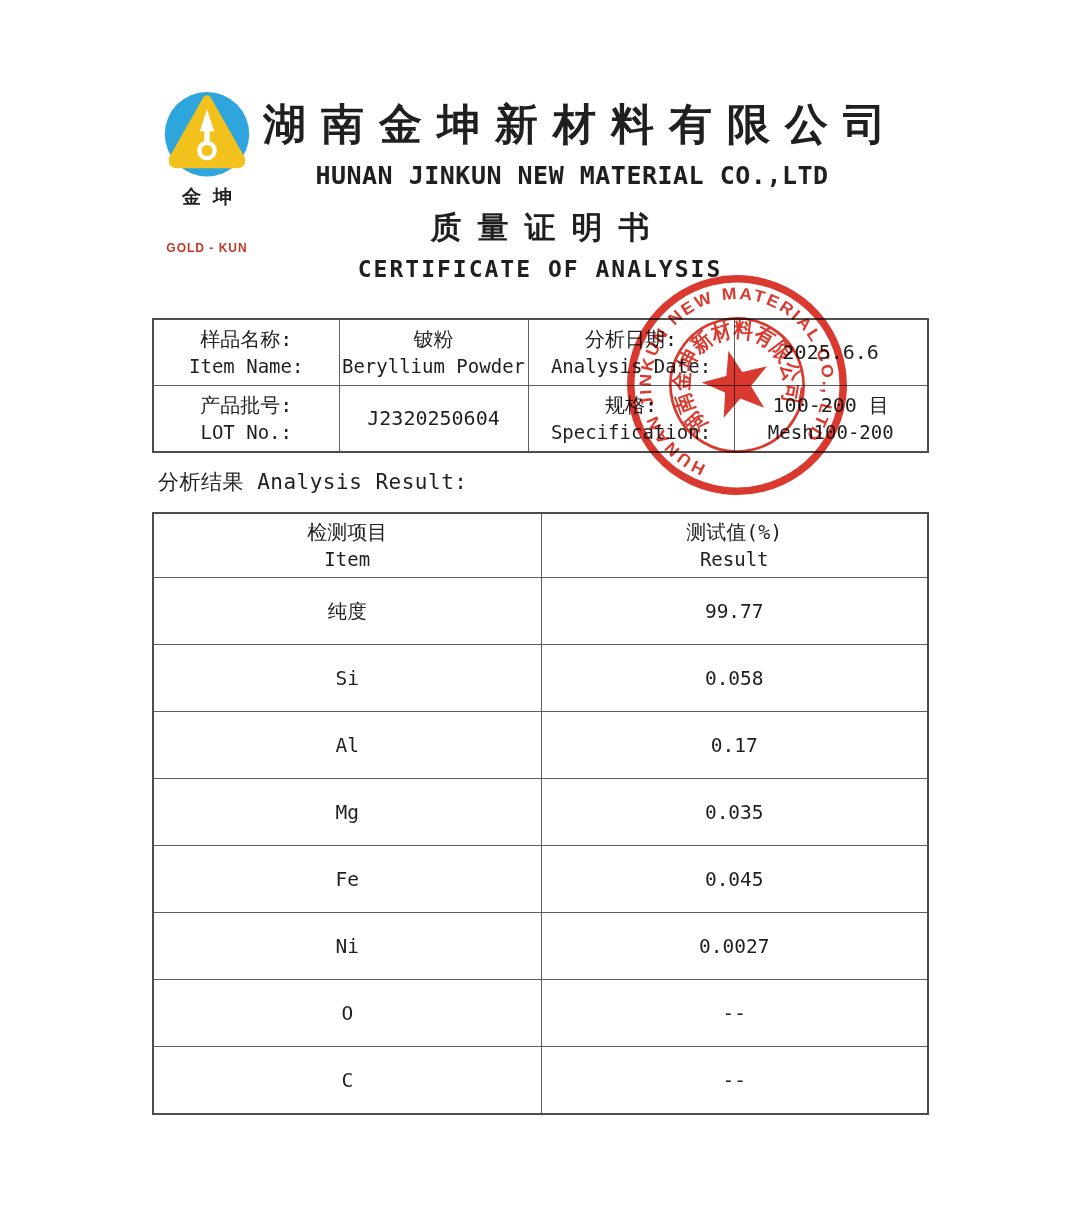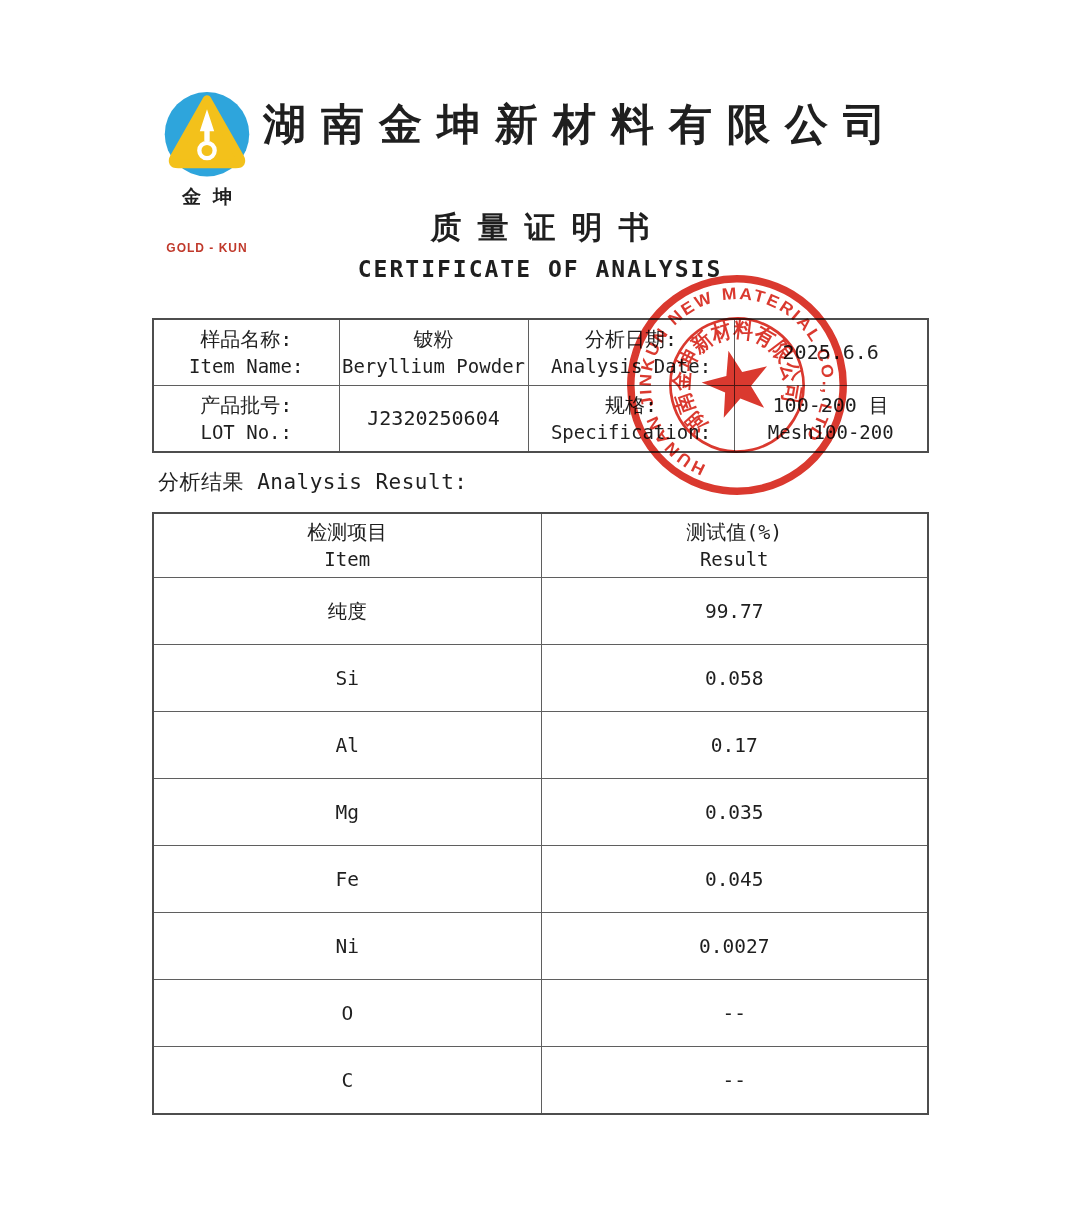--- a/index.html
+++ b/index.html
@@ -91,20 +91,21 @@
       <circle cx="50" cy="46" r="44" fill="var(--logo-blue)"></circle>
       <path d="M50,10 L84,70 Q88,77 80,77 L20,77 Q12,77 16,70 Z" fill="var(--logo-yellow)" stroke="var(--logo-yellow)" stroke-width="9" stroke-linejoin="round"></path>
       <path d="M50,20 L57.5,43 L52.8,43 L52.8,53 L47.2,53 L47.2,43 L42.5,43 Z" fill="#ffffff"></path>
       <circle cx="50" cy="63" r="8" fill="none" stroke="#ffffff" stroke-width="4.5"></circle>
     </svg>
     <div class="logo-cn">金坤</div>
     <div class="logo-en">GOLD - KUN</div>
   </div>
 
   <h1 class="company-cn">湖南金坤新材料有限公司</h1>
+  <div class="company-en">HUNAN JINKUN NEW MATERIAL CO.,LTD</div>
   <div class="doc-cn">质量证明书</div>
   <div class="doc-en">CERTIFICATE OF ANALYSIS</div>
 
   <table class="info-table">
     <colgroup>
         <col style="width:186px">
         <col style="width:189px">
         <col style="width:206px">
         <col>
       </colgroup>

